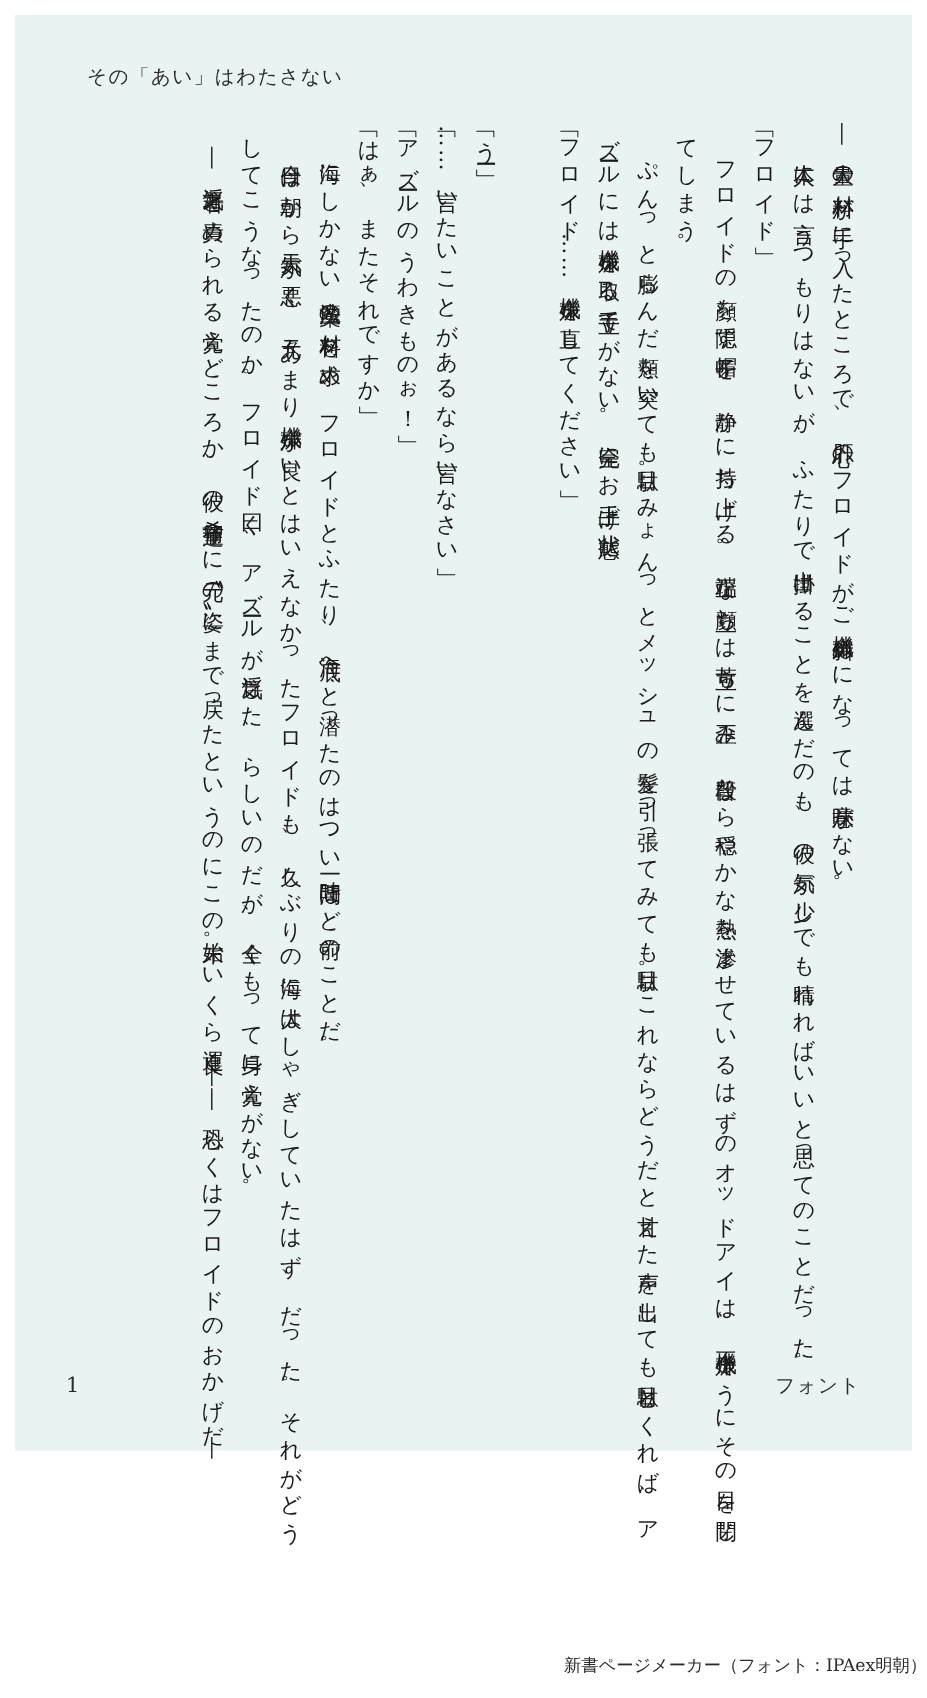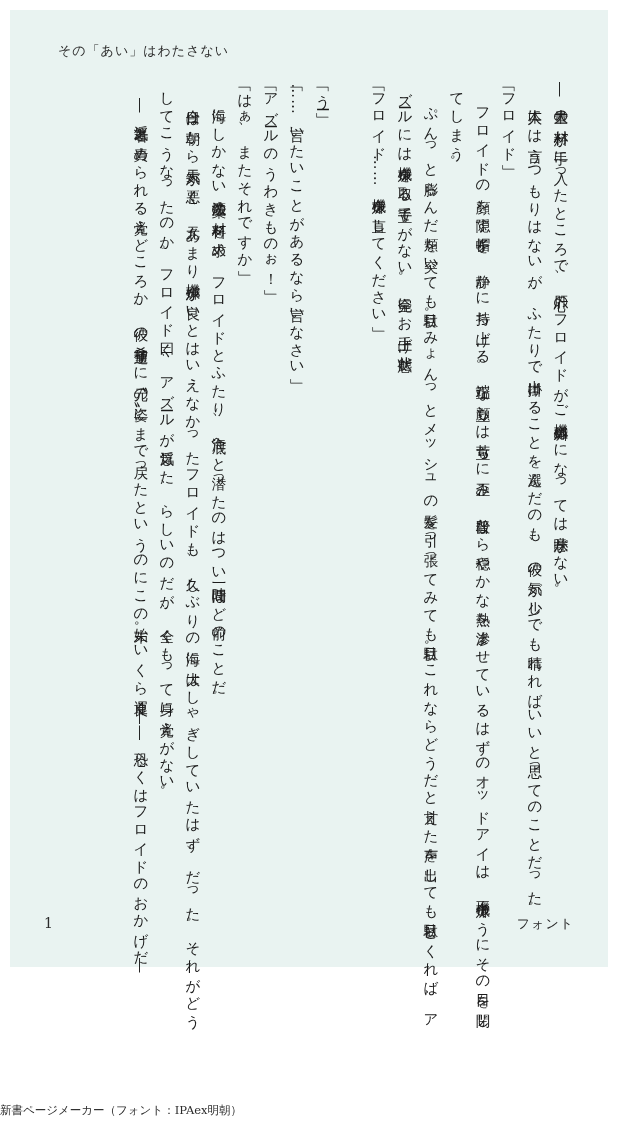--- a/index.html
+++ b/index.html
@@ -79,21 +79,21 @@
     font-family: "DejaVu Serif", serif;
     color: #2b2b2b;
   }
   .page-num { font-size: 14px; }
   .author { font-size: 13px; letter-spacing: 1px; }
   .caption {
     position: absolute;
     left: 0;
     right: 0;
     bottom: 14px;
-    text-align: left;
+    text-align: right;
     font-size: 11.5px;
     color: #2b2b2b;
     font-family: "DejaVu Serif", serif;
   }
 </style>
 </head>
 <body>
 
 <div class="page">
   <div class="sheet">

